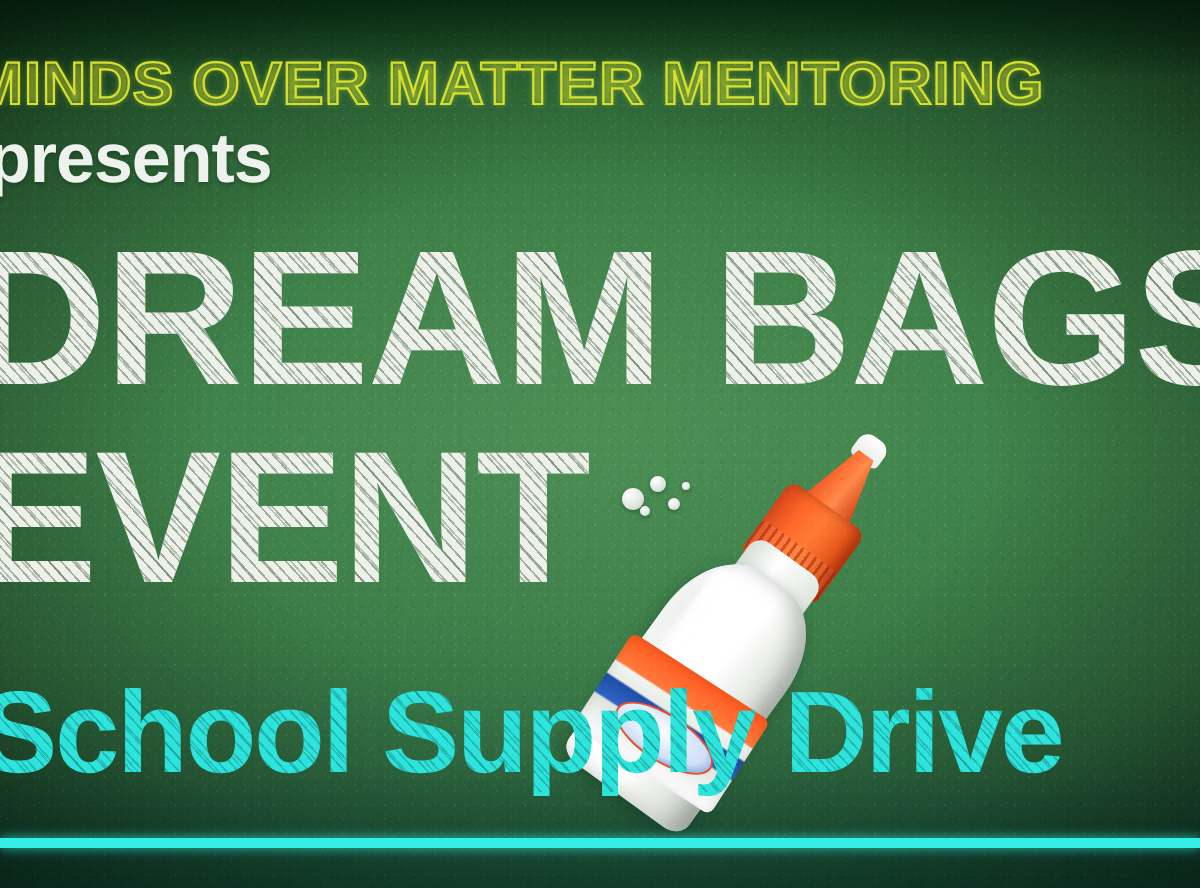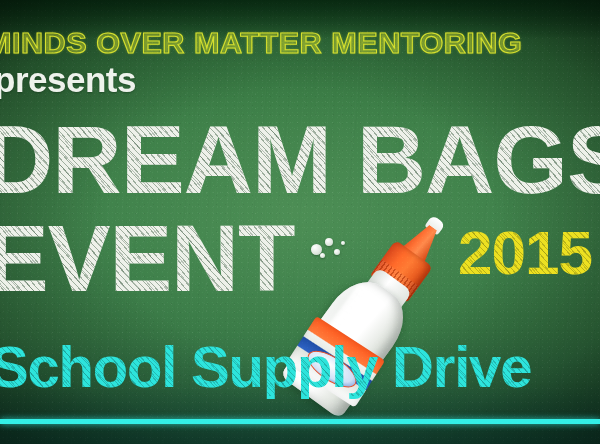--- a/index.html
+++ b/index.html
@@ -338,24 +338,20 @@
     <div class="glue-label">
       <div class="glue-label-oval"></div>
     </div>
   </div>
   <div class="drop" id="drop1"></div>
   <div class="drop" id="drop2"></div>
   <div class="drop" id="drop3"></div>
   <div class="drop" id="drop4"></div>
   <div class="drop" id="drop5"></div>
 
-  <div class="stack" id="year">
-    <div class="chalk year-base" style="position:relative;font-size:62px;">2015</div>
-    <div class="chalk hatch-yellow" style="position:absolute;left:0;top:0;font-size:62px;">2015</div>
-  </div>
 
   <div class="stack" id="tagline-wrap">
     <div class="chalk cyan-base" id="tagline" style="position:relative;">School Supply Drive</div>
     <div class="chalk hatch-cyan" style="position:absolute;left:0;top:0;font-size:58px;font-weight:700;letter-spacing:-1.2px;">School Supply Drive</div>
   </div>
 
   <div id="bottom-rule"></div>
 
   <div class="top-grain"></div>
 </div>

